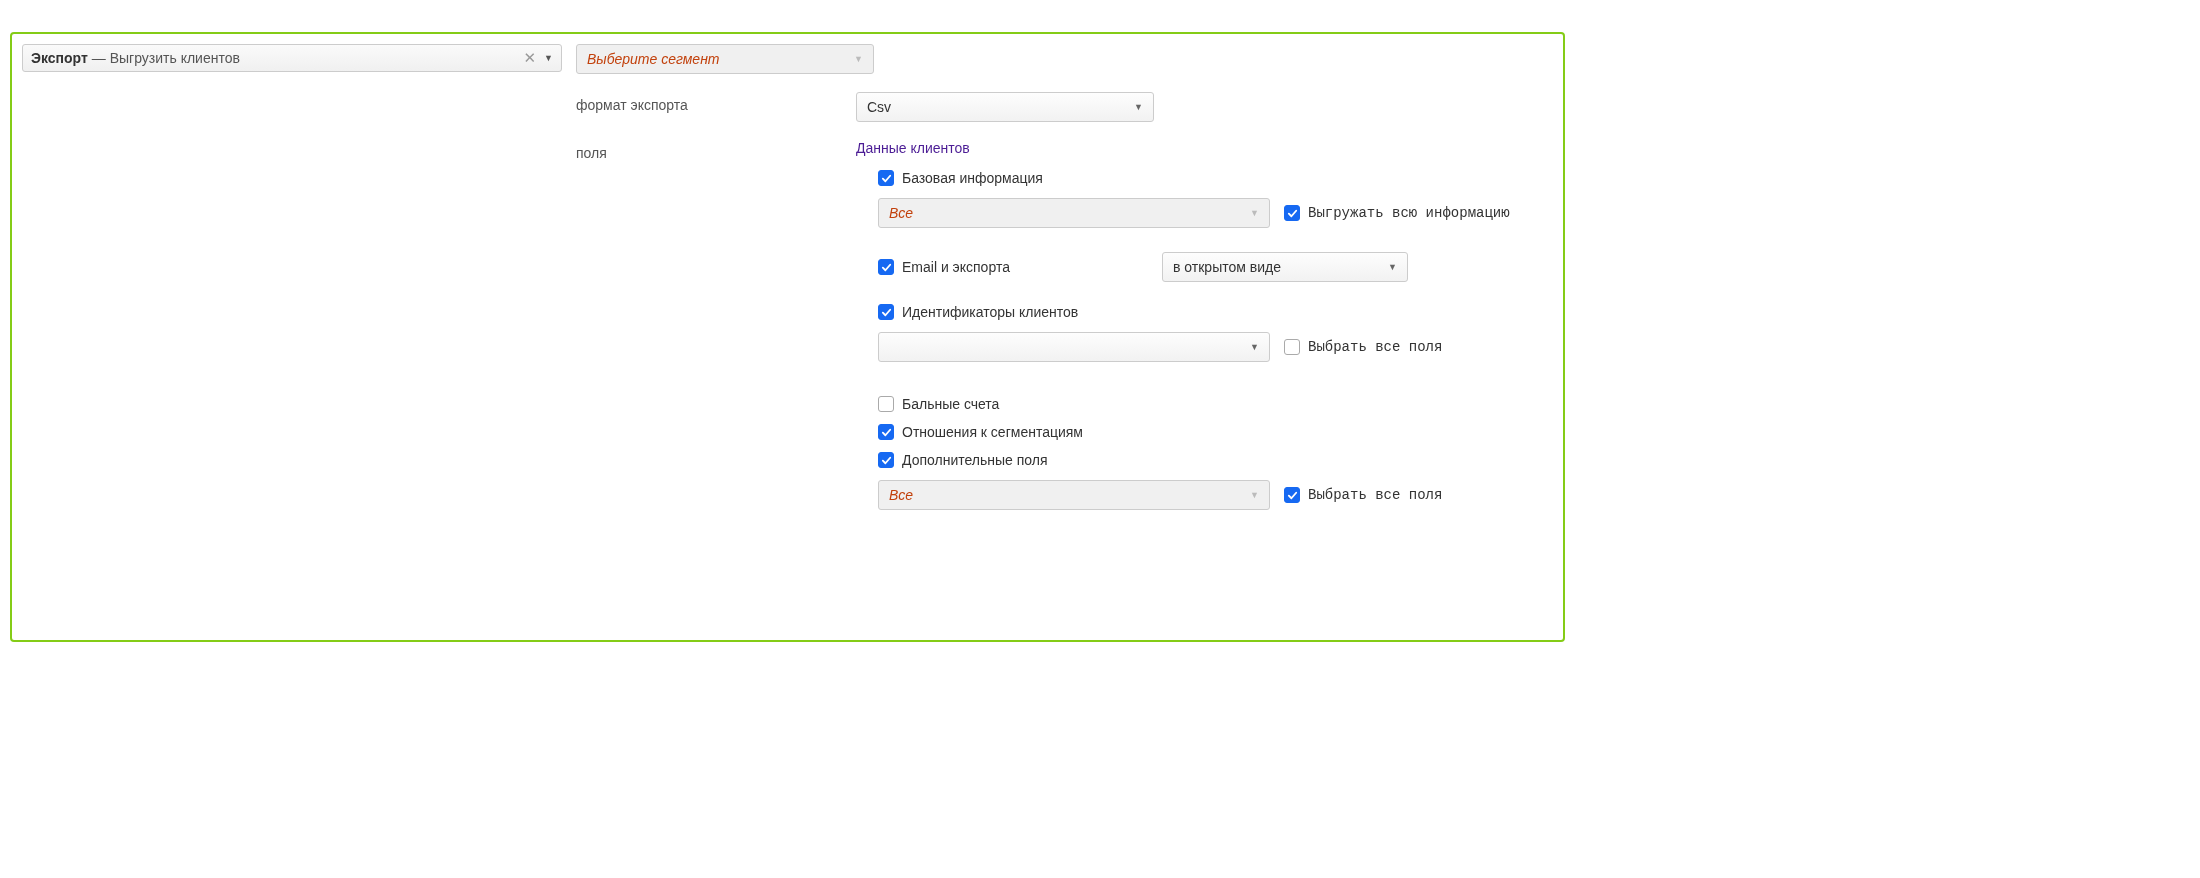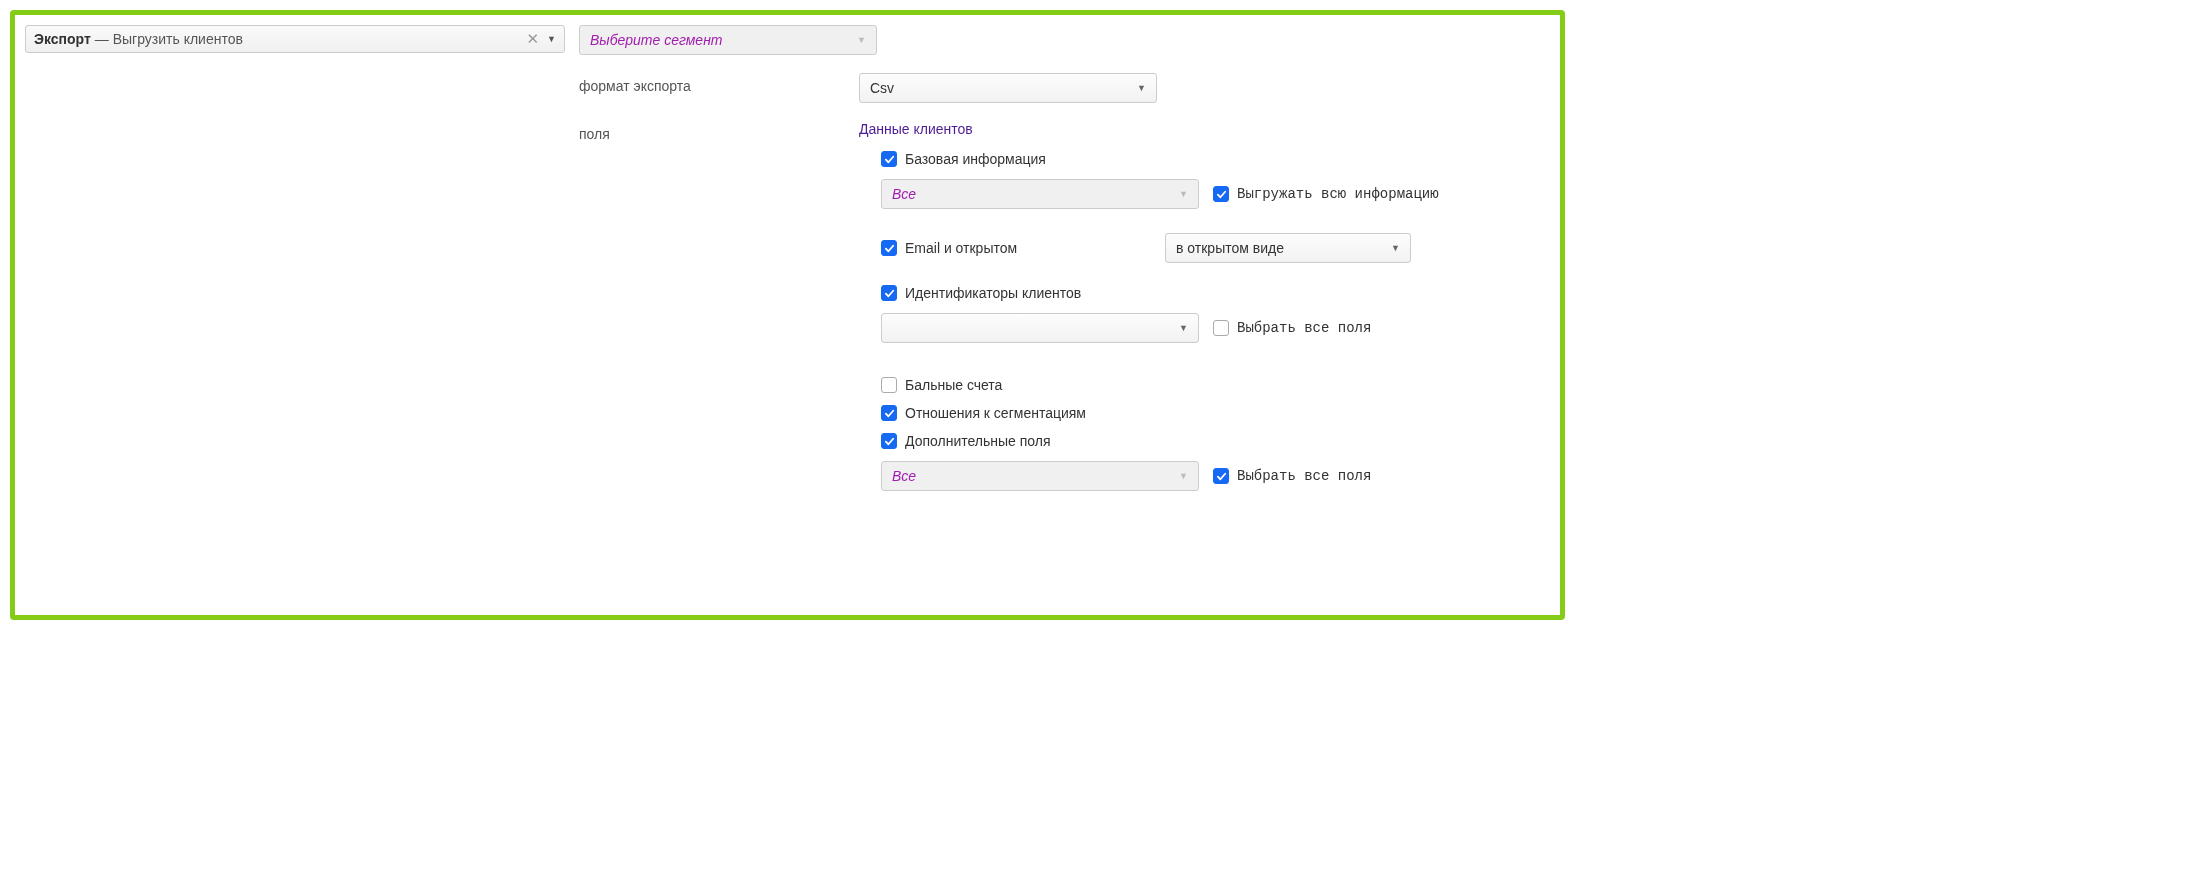--- a/index.html
+++ b/index.html
@@ -5,25 +5,26 @@
   * { box-sizing: border-box; margin: 0; padding: 0; }
   body {
     font-family: -apple-system, BlinkMacSystemFont, "Segoe UI", Arial, sans-serif;
     font-size: 14px;
     color: #333;
     background: #fff;
     padding: 10px;
   }
   .container {
     display: flex;
-    border: 5px solid #84cc16;
+    border: 2px solid #84cc16;
     border-radius: 4px;
     padding: 10px;
     min-height: 610px;
     width: 1555px;
+    margin-top: 22px;
   }
   .left-col {
     width: 540px;
     flex-shrink: 0;
   }
   .export-header {
     display: flex;
     align-items: center;
     background: linear-gradient(#fafafa, #f0f0f0);
     border: 1px solid #ccc;
@@ -80,28 +81,28 @@
     padding: 0 10px;
     background: linear-gradient(#fdfdfd, #f2f2f2);
     cursor: pointer;
     font-size: 14px;
   }
   .select-box.disabled {
     background: #f0f0f0;
     color: #999;
     font-style: italic;
   }
-  .select-box.disabled .sel-text { color:#a21caf; }
+  .select-box.disabled .sel-text { color:#c2410c; }
   .select-box .caret-down {
     font-size: 9px;
     color: #666;
   }
   .select-box.disabled .caret-down { color:#bbb; }
   .w300 { width: 298px; }
-  .w390 { width: 318px; }
+  .w390 { width: 392px; }
   .w266 { width: 246px; }
 
   .section-head {
     color: #4c1d95;
     margin-bottom: 14px;
     font-size: 14px;
   }
 
   .cb-row {
     display: flex;
@@ -220,21 +221,21 @@
           </div>
         </div>
 
         <div class="cb-with-select">
           <div class="cb-row" style="margin-bottom:0;">
             <span class="cb checked">
               <svg viewBox="0 0 12 12">
                   <path d="M2 6.2 L4.8 9 L10 3" stroke="#fff" stroke-width="2" fill="none" stroke-linecap="round" stroke-linejoin="round"></path>
                 </svg>
             </span>
-            <span class="cb-label">Email и открытом</span>
+            <span class="cb-label">Email и экспорта</span>
           </div>
           <div class="select-box w266">
             <span>в открытом виде</span>
             <span class="caret-down">▼</span>
           </div>
         </div>
 
         <div class="cb-row indent">
           <span class="cb checked">
             <svg viewBox="0 0 12 12">

